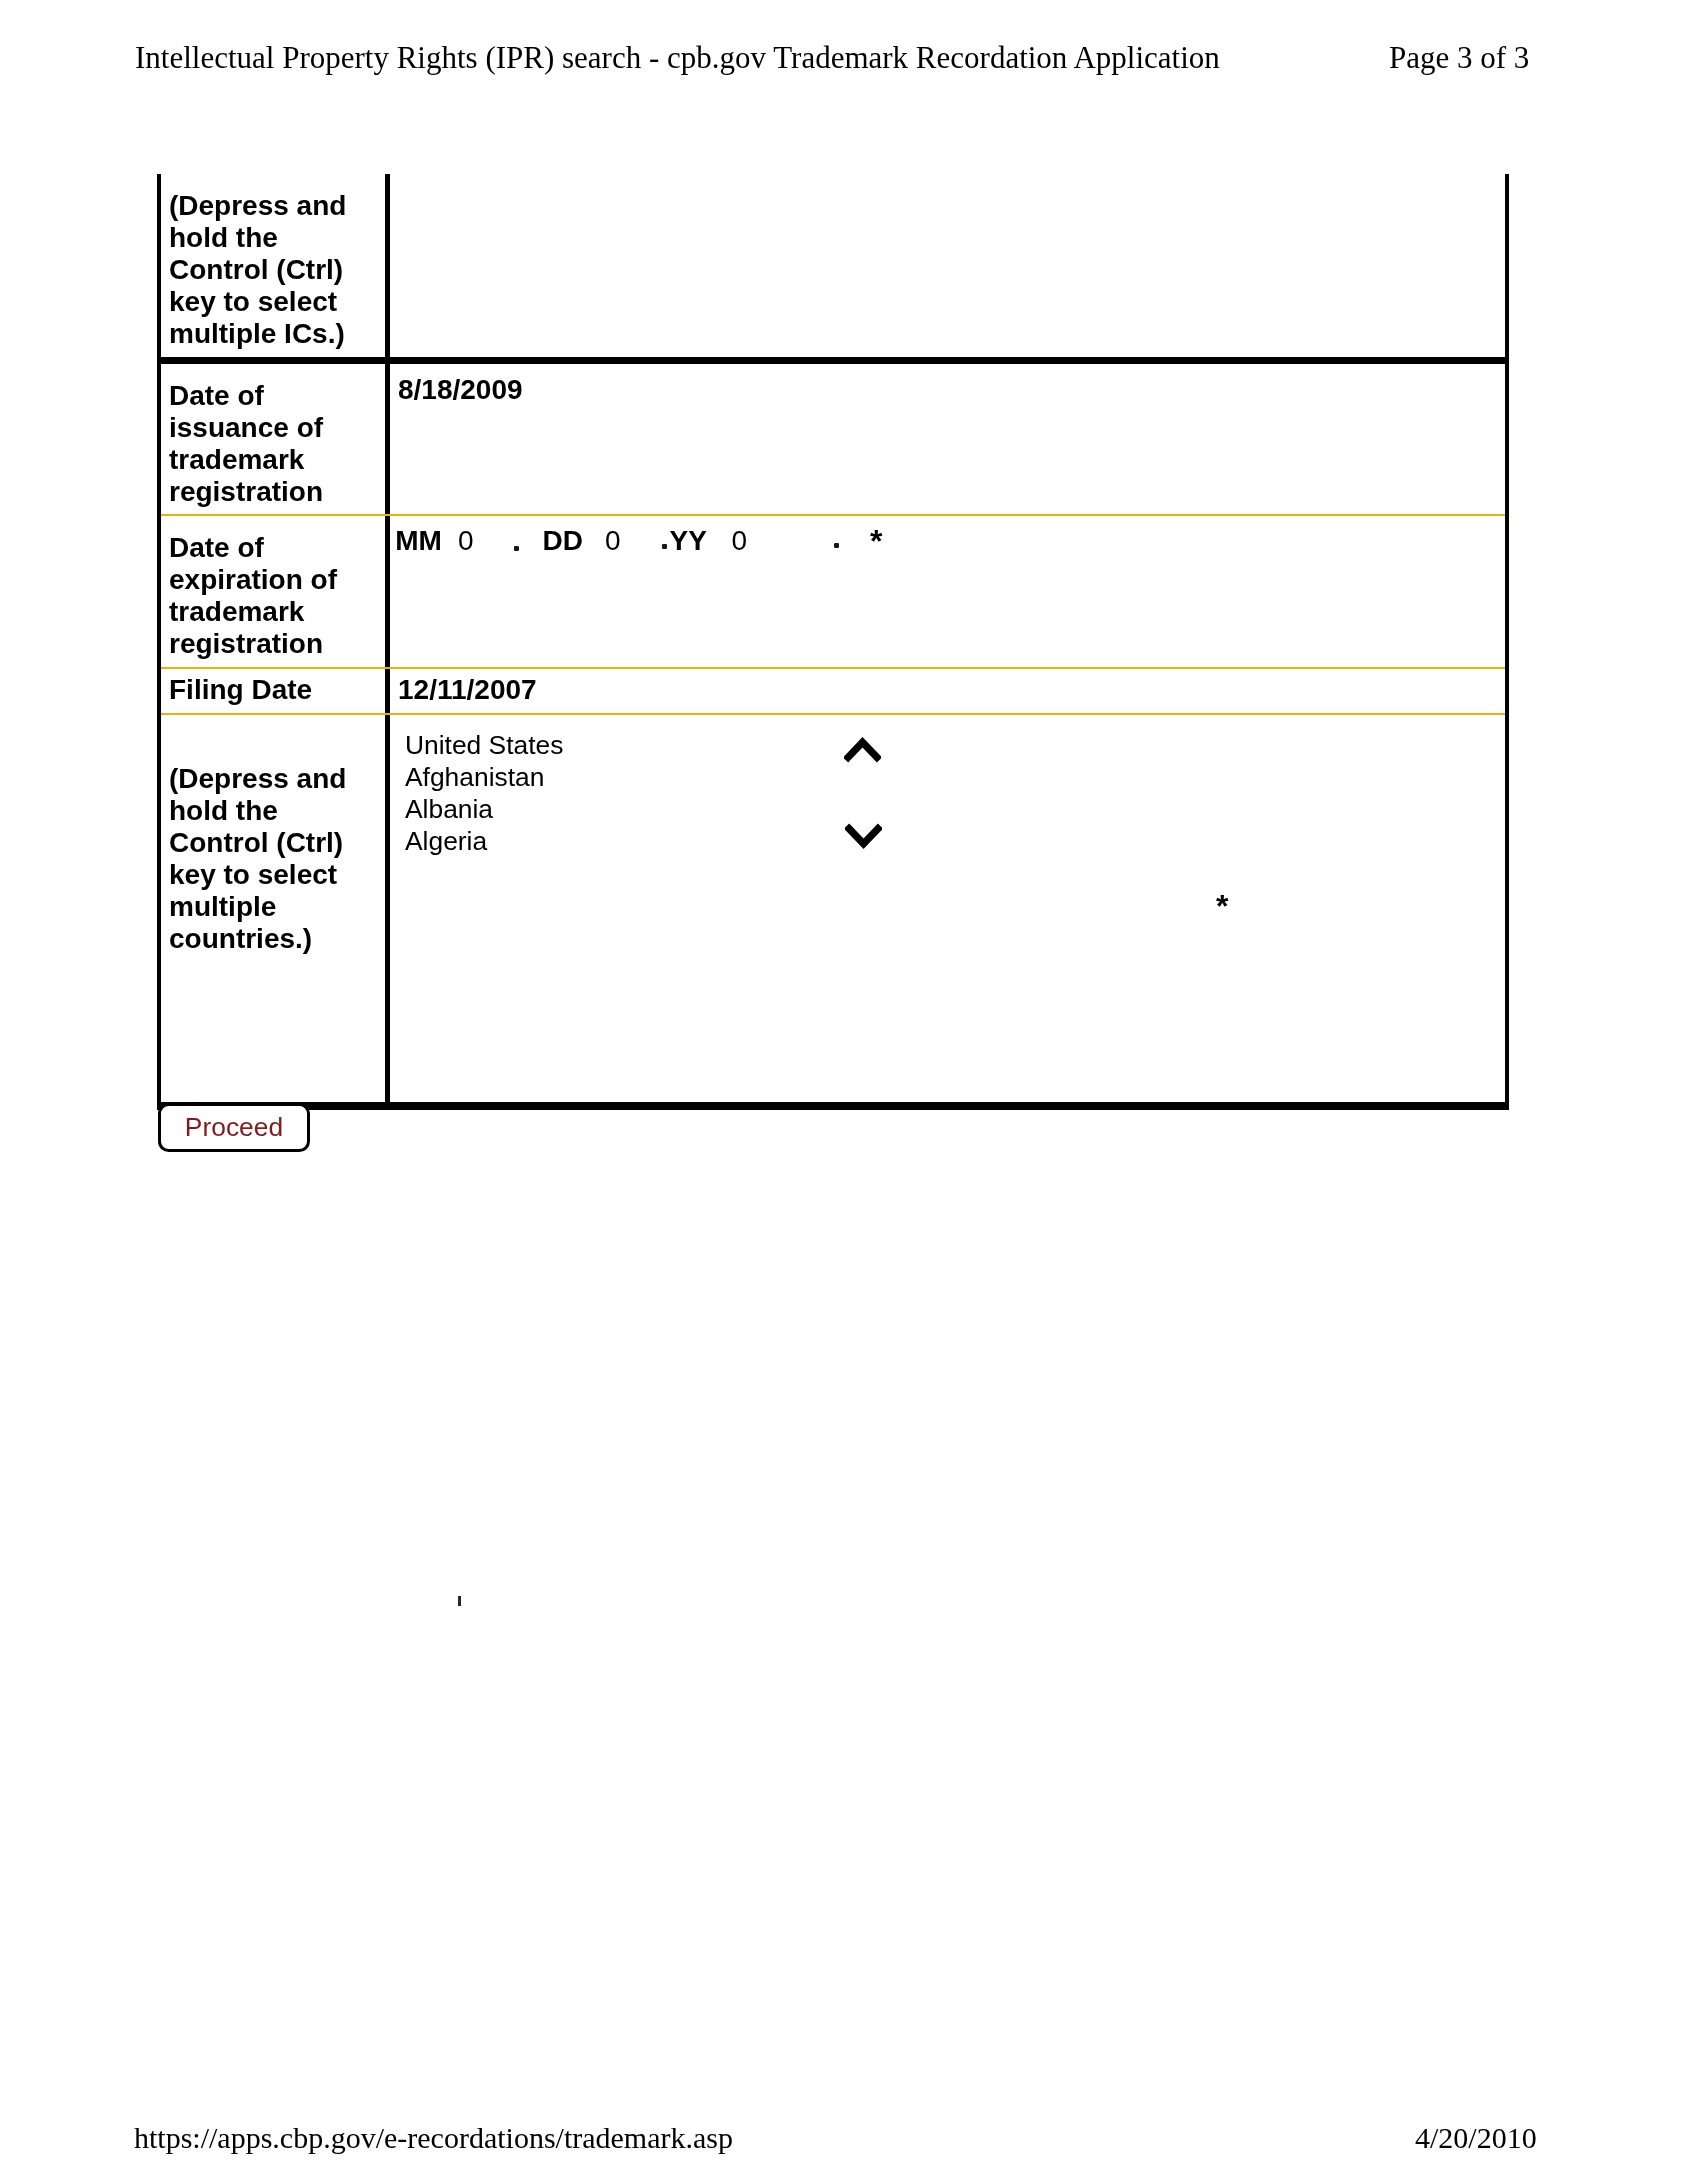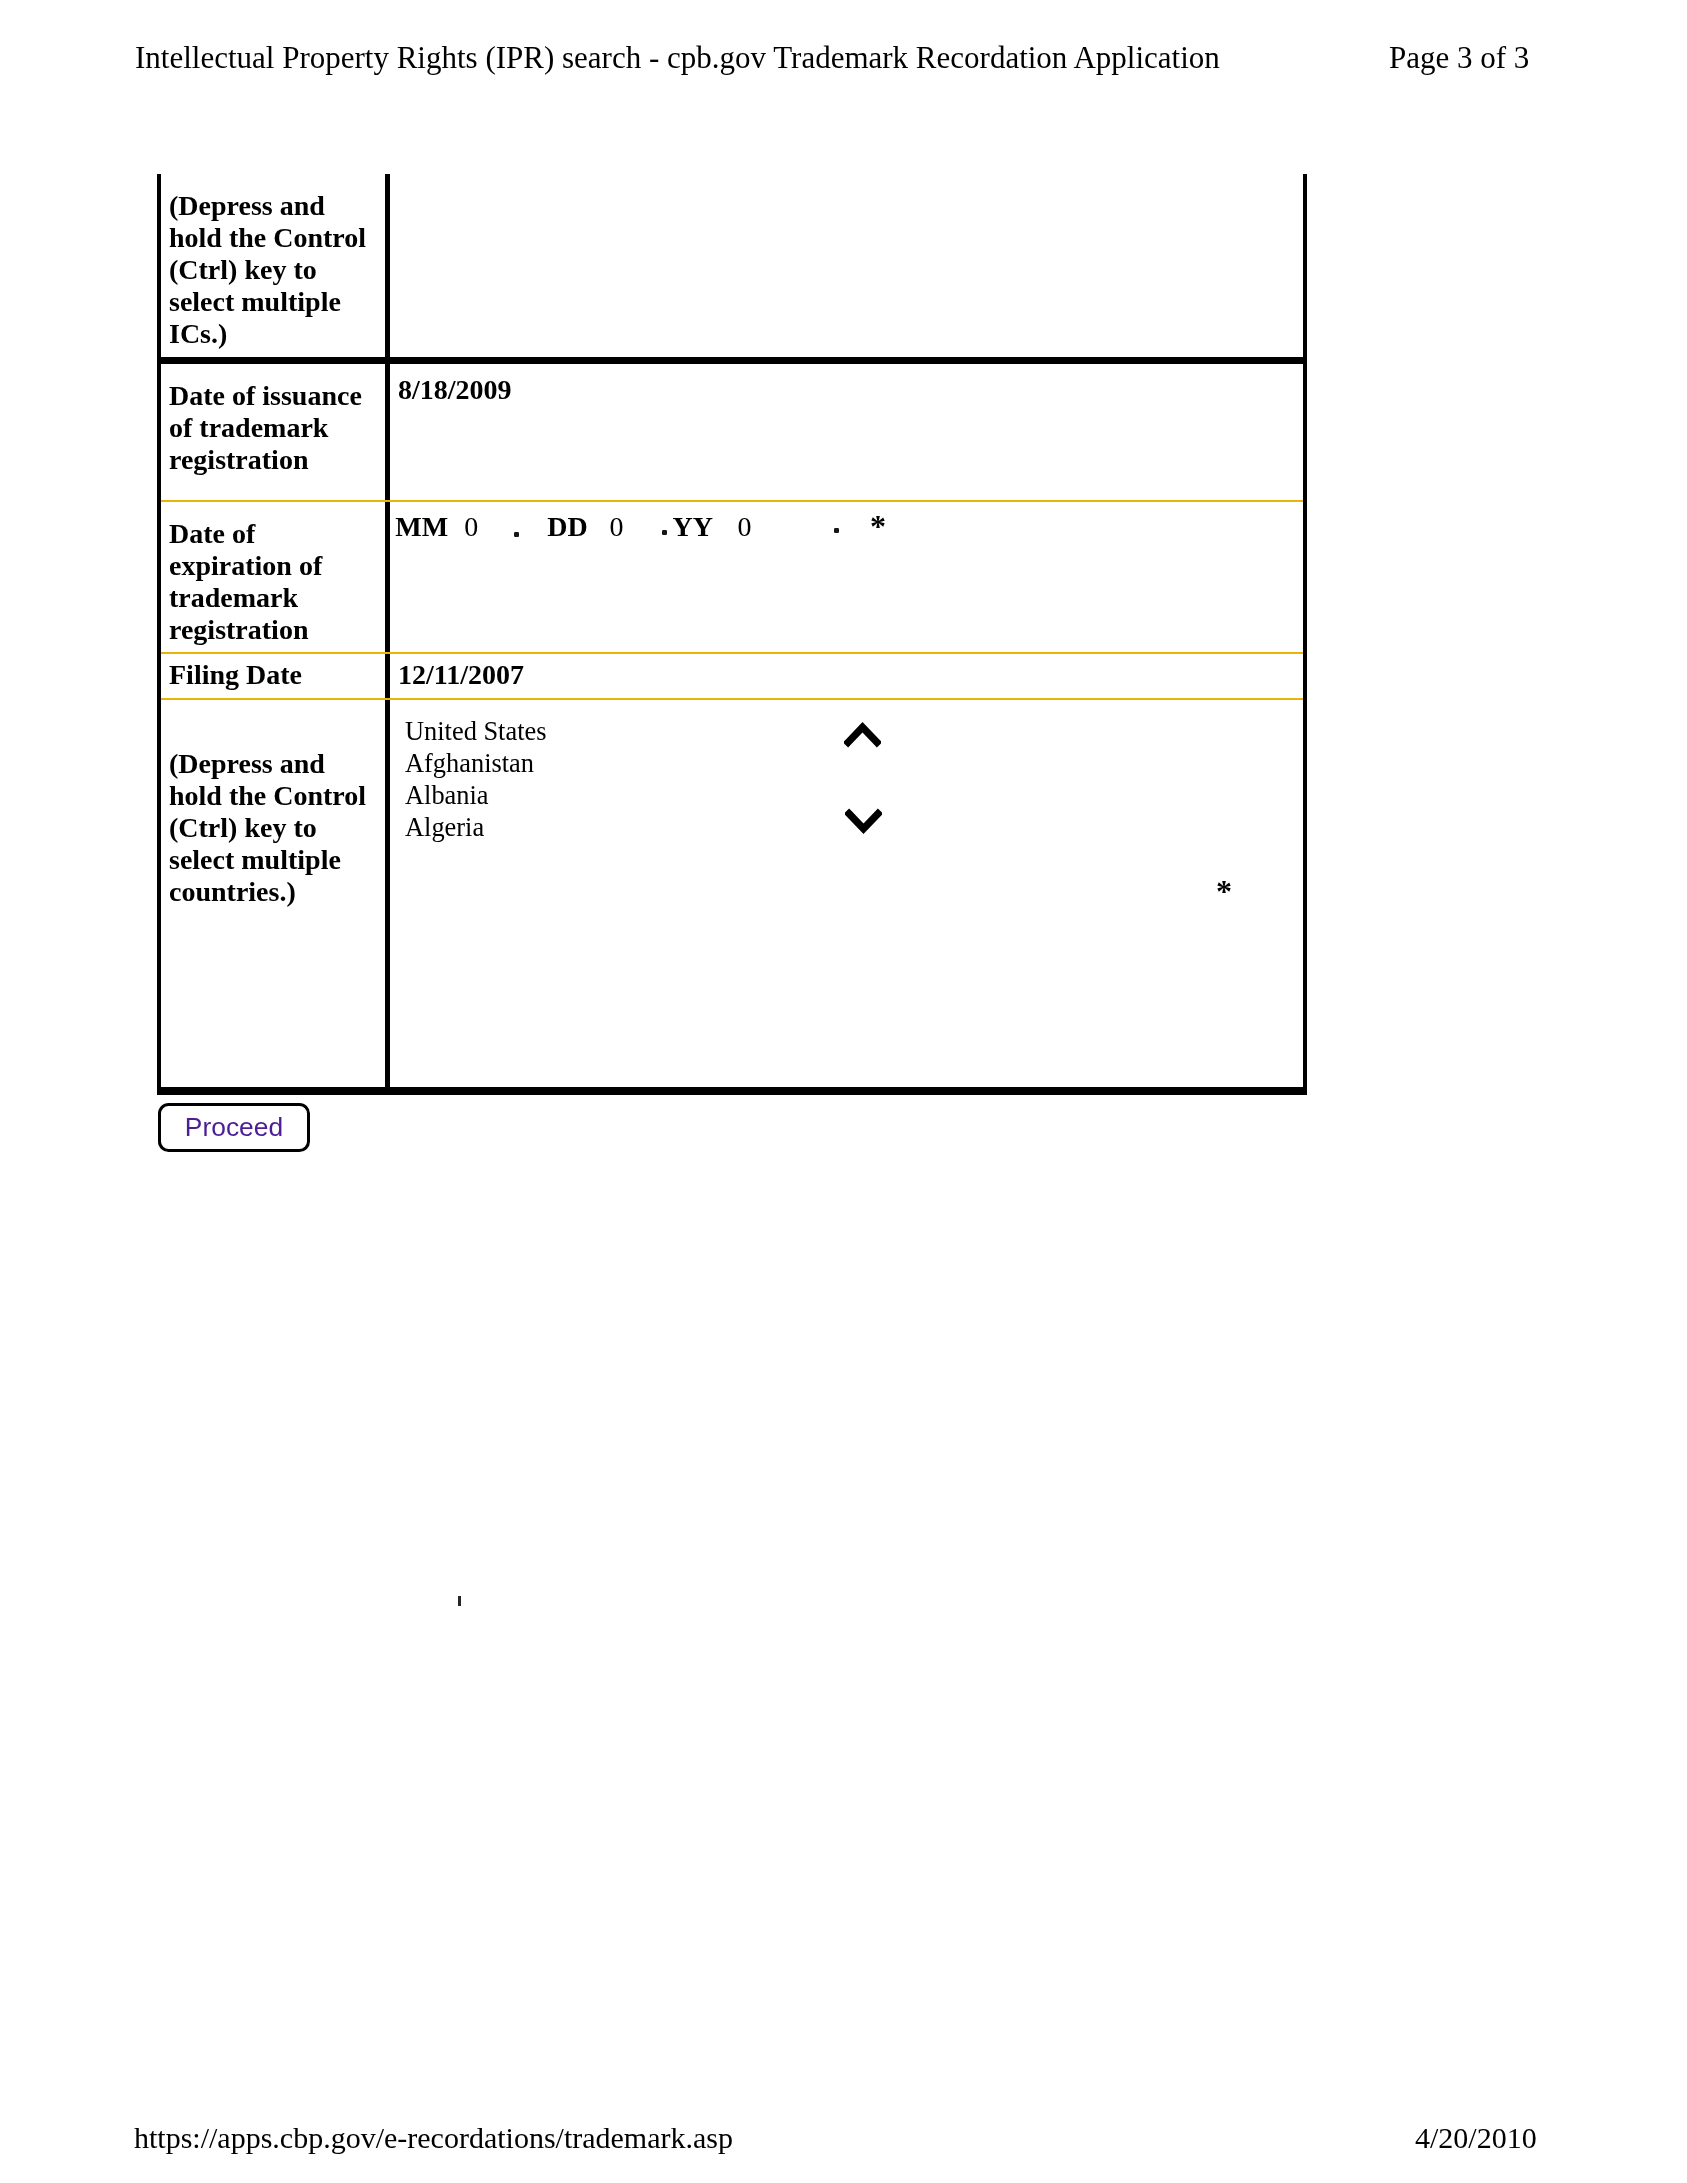--- a/index.html
+++ b/index.html
@@ -10,22 +10,22 @@
   .serif{font-family:Liberation Serif, serif;}
 
   
   .header-title{position:absolute;left:135px;top:40px;font-size:31px;white-space:nowrap;}
   .header-page{position:absolute;left:1389px;top:40px;font-size:31px;white-space:nowrap;}
   .footer-url{position:absolute;left:134px;top:2121px;font-size:30px;white-space:nowrap;}
   .footer-date{position:absolute;left:1415px;top:2121px;font-size:30px;white-space:nowrap;}
 
   
   .form-table{
-    position:absolute;left:157px;top:174px;width:1150px;box-sizing:border-box;
-    border-left:4.6px solid #000;border-right:4.6px solid #000;font-family:Liberation Serif, serif;
+    position:absolute;left:157px;top:174px;width:1352px;box-sizing:border-box;
+    border-left:4.6px solid #000;border-right:4.6px solid #000;
   }
   .row{display:flex;align-items:stretch;}
   .b-thick{border-bottom:7.3px solid #000;}
   .b-norm{border-bottom:2px solid #eab308;}
   .b-bottom{border-bottom:8.6px solid #000;}
   .h-r1{min-height:175px;} .h-r2{min-height:136px;} .h-r3{min-height:131px;}
   .h-r4{min-height:41px;}  .h-r5{min-height:387px;}
 
   .lbl{
     flex:0 0 229px;width:229px;box-sizing:border-box;border-right:5.3px solid #000;
@@ -53,21 +53,21 @@
   .country-list{padding:14.5px 0 0 15px;}
   .country-opt{font-weight:normal;font-size:26.4px;line-height:32px;}
   .scrollbar{position:absolute;left:454px;top:20px;width:40px;height:119px;}
   .scroll-up{position:absolute;left:0;top:0;}
   .scroll-down{position:absolute;left:1.3px;top:87px;}
 
   
   .proceed-btn{
     position:absolute;left:158px;top:1103px;width:152px;height:49px;
     background:#fff;border:3.3px solid #000;border-radius:10.6px;
-    font-family:"Liberation Sans",sans-serif;font-size:26.4px;color:#4c1d95;
+    font-family:"Liberation Sans",sans-serif;font-size:26.4px;color:#7f1d1d;
     text-align:center;line-height:41px;padding:0;cursor:pointer;
   }
 
   
   .speck{position:absolute;left:458px;top:1596px;width:3.3px;height:10px;background:#000;opacity:.85;}
 </style>
 </head>
 <body>
 
 <div class="header-title serif">Intellectual Property Rights (IPR) search - cpb.gov Trademark Recordation Application</div>

